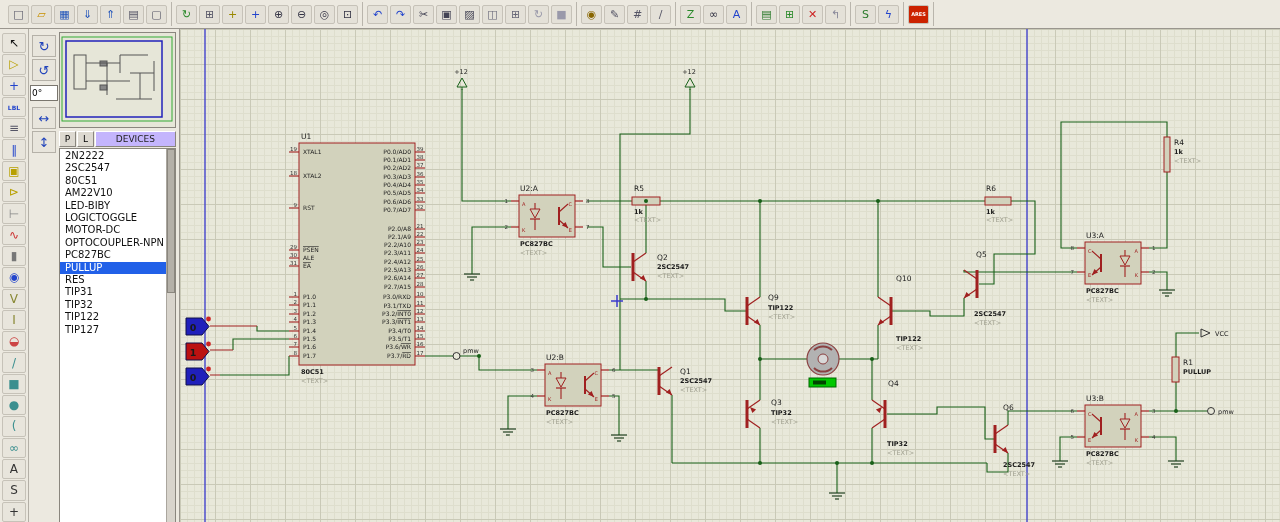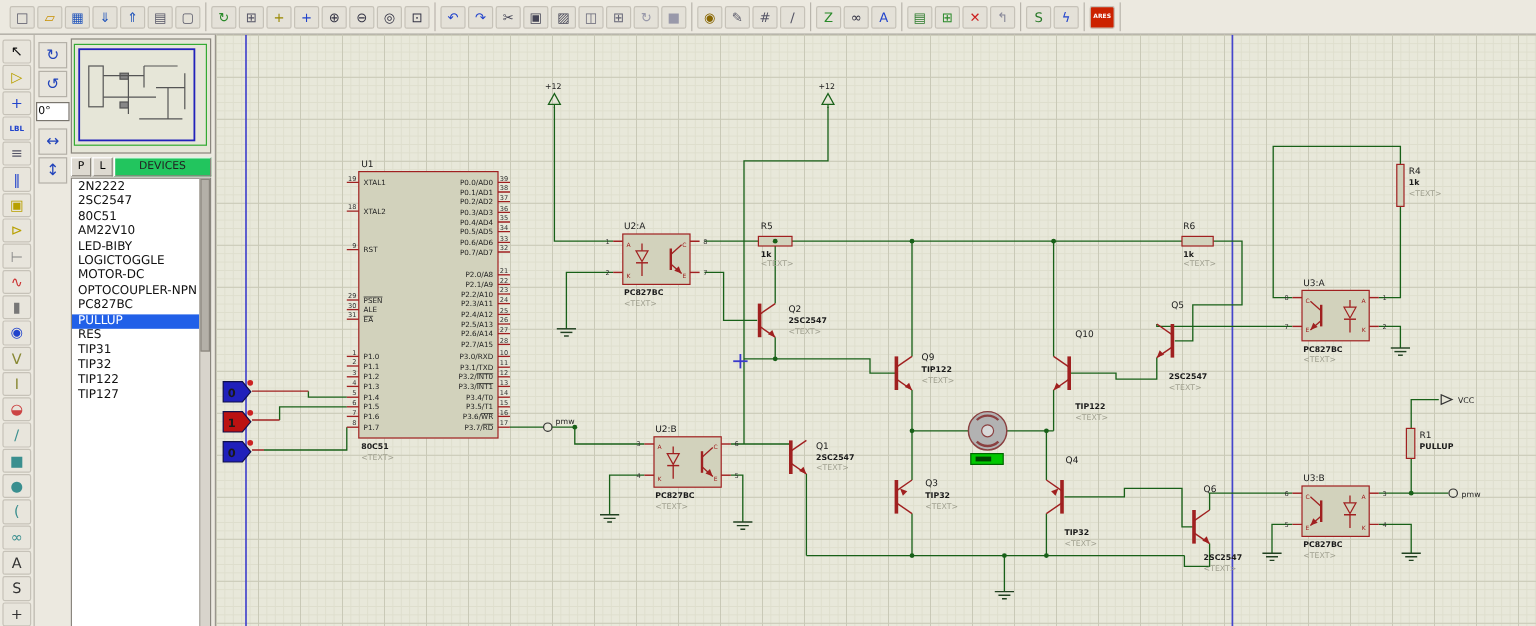--- a/index.html
+++ b/index.html
@@ -19,21 +19,21 @@
   .panel{width:150px;background:#ece9e0;border-right:1px solid #9a968e;display:flex;}
   .orientcol{width:30px;display:flex;flex-direction:column;align-items:center;padding-top:6px;}
   .obtn{width:22px;height:20px;display:flex;align-items:center;justify-content:center;font-size:13px;color:#2244bb;
         background:#e8e5dc;border:1px solid #b5b1a8;margin-bottom:2px;cursor:pointer;}
   .angle{width:24px;height:14px;font-size:9px;border:1px solid #7a766e;background:#fff;padding:0 1px;margin:2px 0 6px 0;font-family:"DejaVu Sans",sans-serif;}
   .rightcol{flex:1;display:flex;flex-direction:column;padding:3px 3px 0 0;}
   .overview{height:94px;background:#e6e6d8;border:1px solid #8a867e;margin-bottom:3px;position:relative;}
   .devhdr{height:16px;display:flex;align-items:stretch;margin-bottom:1px;}
   .plbtn{width:15px;font-size:9px;display:flex;align-items:center;justify-content:center;background:#ddd9d0;
          border:1px solid #fff;border-right-color:#8a867e;border-bottom-color:#8a867e;margin-right:1px;cursor:pointer;}
-  .devtitle{flex:1;font-size:9px;display:flex;align-items:center;justify-content:center;background:#22c55e;
+  .devtitle{flex:1;font-size:9px;display:flex;align-items:center;justify-content:center;background:#c4b5fd;
             border:1px solid #fff;border-right-color:#8a867e;border-bottom-color:#8a867e;color:#222;}
   .devwrap{flex:1;display:flex;border:1px solid #8a867e;background:#fff;}
   .devlist{flex:1;overflow:hidden;padding-top:1px;}
   .devitem{font-size:10px;line-height:12.4px;padding-left:5px;white-space:nowrap;color:#111;cursor:pointer;}
   .devitem.sel{background:#2160e8;color:#fff;}
   .scroll{width:8px;background:#d8d4cc;border-left:1px solid #aaa69e;position:relative;}
   .thumb{position:absolute;top:0;left:0;right:0;height:38%;background:#b4b0a8;border:1px solid #8a867e;}
   
   .canvas{position:relative;width:1102px;height:494px;background-color:#e8e8da;cursor:crosshair;
     background-image:linear-gradient(#c9c9b7 1px,transparent 1px),linear-gradient(90deg,#c9c9b7 1px,transparent 1px),

